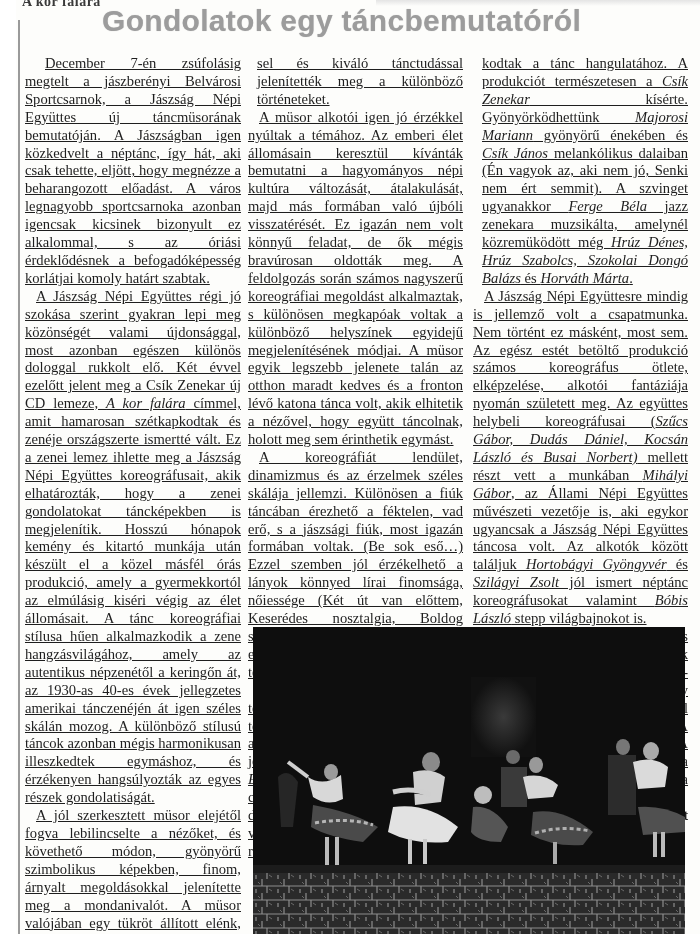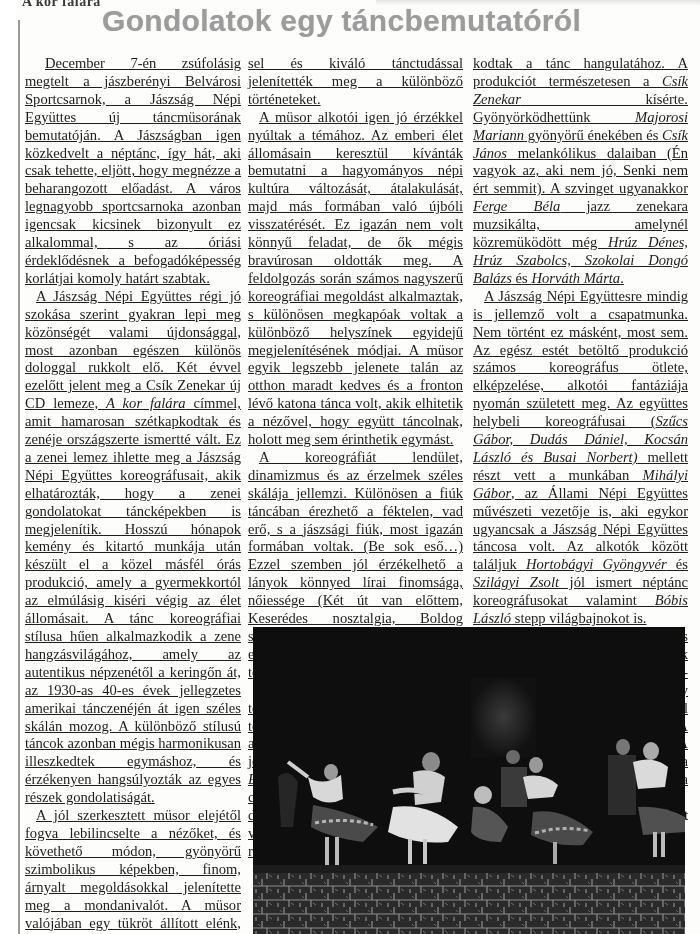--- a/index.html
+++ b/index.html
@@ -65,21 +65,21 @@
       text-align: justify;
       color: #1e1e1e;
       hyphens: manual;
     }
     .col p {
       margin: 0;
       text-indent: 11px;
       text-decoration: underline;
     }
     .col p.first { text-indent: 20px; }
-    .col p.cont { text-indent: 0; }
+    .col p.cont { text-indent: 0; margin-left: 9px; }
     .col em { font-style: italic; }
     #col1 { left: 9px;   width: 216px; }
     #col2 { left: 232px; width: 215px; }
     #col3 { left: 457px; width: 215px; }
     .byline {
       text-align: right;
       font-weight: bold;
       margin-top: 0px;
       font-size: 14.6px;
     }

